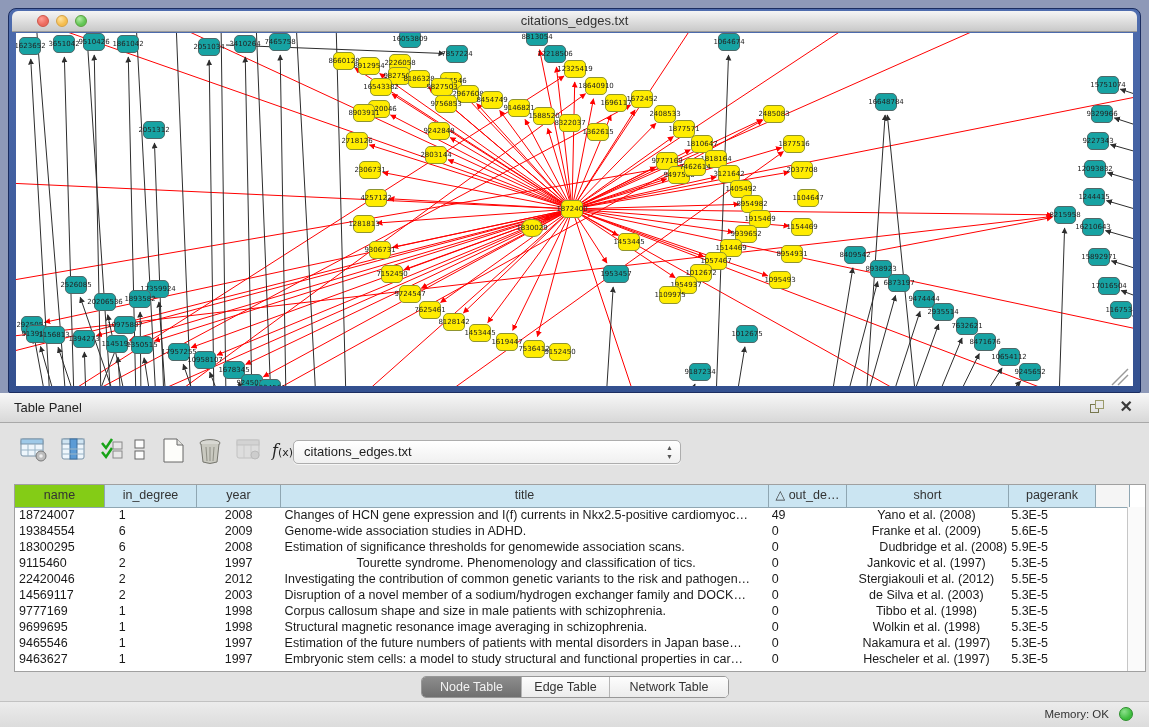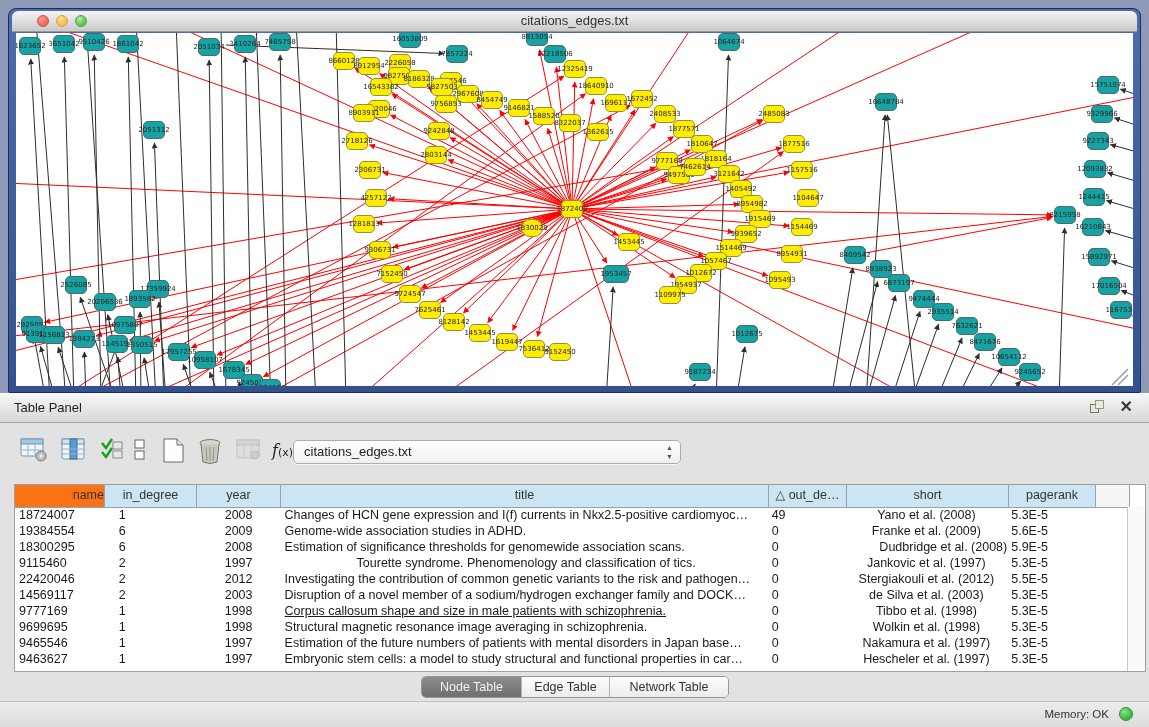--- a/index.html
+++ b/index.html
@@ -391,21 +391,21 @@
         <div class="node y" style="left: 643px; top: 253px;">
           <span>1109975</span>
         </div>
         <div class="node y" style="left: 747px; top: 72px;">
           <span>2485083</span>
         </div>
         <div class="node y" style="left: 767px; top: 102px;">
           <span>1877516</span>
         </div>
         <div class="node y" style="left: 775px; top: 128px;">
-          <span>1157516</span>
+          <span>2037708</span>
         </div>
         <div class="node y" style="left: 781px; top: 156px;">
           <span>1104647</span>
         </div>
         <div class="node y" style="left: 775px; top: 185px;">
           <span>1154469</span>
         </div>
         <div class="node y" style="left: 765px; top: 212px;">
           <span>8954931</span>
         </div>
@@ -660,21 +660,21 @@
       <span>f</span><span class="sm">(x)</span>
     </div>
     <div class="combo">
       <span>citations_edges.txt</span>
       <span class="arrows">▲<br>▼</span>
     </div>
   </div>
 
   <div class="ttable">
     <div class="thead" id="thead">
-        <div class="th" style="width: 90px; background: #f97316; text-align: right;">name</div>
+        <div class="th" style="width: 90px; background: #84cc16;">name</div>
         <div class="th" style="width: 92px;">in_degree</div>
         <div class="th" style="width: 84px;">year</div>
         <div class="th" style="width: 488px;">title</div>
         <div class="th" style="width: 78px;">△ out_de…</div>
         <div class="th" style="width: 162px;">short</div>
         <div class="th" style="width: 87px;">pagerank</div>
         <div class="th" style="width: 34px; background: rgb(245, 245, 245);"></div>
       </div>
     <div class="tbody" id="tbody">
         <div class="tr">
@@ -734,21 +734,21 @@
           <div class="td" style="width: 488px; text-align: left; padding-left: 4px;">Disruption of a novel member of a sodium/hydrogen exchanger family and DOCK…</div>
           <div class="td" style="width: 78px; text-align: left; padding-left: 4px;">0</div>
           <div class="td" style="width: 162px; text-align: center; padding-left: 0px;">de Silva et al. (2003)</div>
           <div class="td" style="width: 87px; text-align: left; padding-left: 4px;">5.3E-5</div>
           <div class="td" style="width: 34px; text-align: left; padding-left: 0px;"></div>
         </div>
         <div class="tr">
           <div class="td" style="width: 90px; text-align: left; padding-left: 4px;">9777169</div>
           <div class="td" style="width: 92px; text-align: left; padding-left: 14px;">1</div>
           <div class="td" style="width: 84px; text-align: center; padding-left: 0px;">1998</div>
-          <div class="td" style="width: 488px; text-align: left; padding-left: 4px; text-decoration: underline;">Corpus callosum shape and size in male patients with schizophrenia.</div>
+          <div class="td" style="width: 488px; text-align: left; padding-left: 4px;">Corpus callosum shape and size in male patients with schizophrenia.</div>
           <div class="td" style="width: 78px; text-align: left; padding-left: 4px;">0</div>
           <div class="td" style="width: 162px; text-align: center; padding-left: 0px;">Tibbo et al. (1998)</div>
           <div class="td" style="width: 87px; text-align: left; padding-left: 4px;">5.3E-5</div>
           <div class="td" style="width: 34px; text-align: left; padding-left: 0px;"></div>
         </div>
         <div class="tr">
           <div class="td" style="width: 90px; text-align: left; padding-left: 4px;">9699695</div>
           <div class="td" style="width: 92px; text-align: left; padding-left: 14px;">1</div>
           <div class="td" style="width: 84px; text-align: center; padding-left: 0px;">1998</div>
           <div class="td" style="width: 488px; text-align: left; padding-left: 4px;">Structural magnetic resonance image averaging in schizophrenia.</div>

